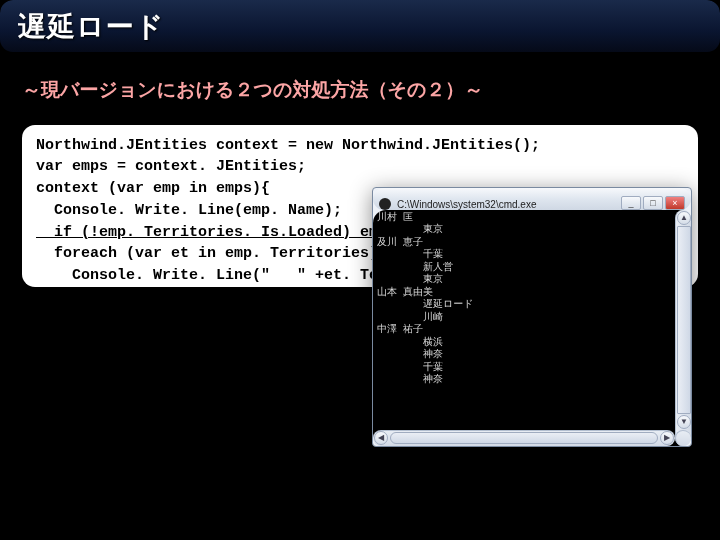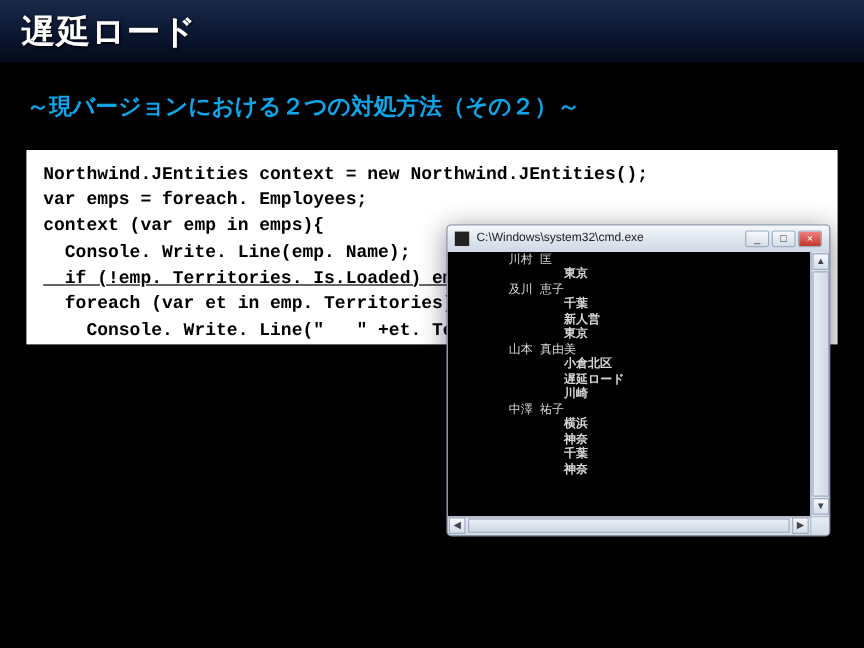--- a/index.html
+++ b/index.html
@@ -1,35 +1,35 @@
 <!DOCTYPE html>
 <html><head>
 <meta charset="utf-8">
 <style>
-  * { margin: 0; padding: 0; box-sizing: border-box; }
+  * { margin: 0; padding: 0; box-sizing: border-box; border-radius: 13px; }
   html, body { width: 720px; height: 540px; overflow: hidden; }
   body {
     background: #000;
     font-family: "Meiryo", "Hiragino Kaku Gothic Pro", sans-serif;
     position: relative;
   }
   .title-bar {
     background: linear-gradient(to bottom, #1a2a4a 0%, #0a1530 60%, #050a18 100%);
     padding: 8px 18px 6px 18px;
   }
   .title-bar h1 {
     color: #fff;
     font-size: 28px;
     font-weight: 800;
     text-shadow: 1px 1px 2px #000;
     letter-spacing: 1px;
   }
   .subtitle {
     padding: 24px 22px 6px 22px;
-    color: #0ea5e9;
+    color: #fca5a5;
     font-size: 19px;
     font-weight: 700;
     line-height: 1.5;
   }
   .panel {
     background: #fff;
     margin: 14px 22px 0 22px;
     padding: 10px 14px 0 14px;
     position: relative;
   }
@@ -52,21 +52,21 @@
     background: #eef2f8;
     border: 1px solid #7a8aa0;
     border-radius: 4px;
     box-shadow: 0 4px 22px rgba(0,0,0,.45);
     overflow: hidden;
   }
   .console-titlebar {
     height: 22px;
     background: linear-gradient(to bottom, #f7f9fc 0%, #dfe6ef 50%, #cfd8e4 100%);
     display: flex;
-    align-items: center;
+    align-items: flex-end;
     gap: 6px;
     padding: 0 6px;
     font-size: 11px;
     color: #222;
   }
   .console-titlebar .app-icn {
     width: 12px; height: 12px; background: #222; display: inline-block;
   }
   .console-titlebar .tpath { flex: 1; white-space: nowrap; overflow: hidden; text-overflow: ellipsis; font-size: 10px; }
   .win-ctrls { display: flex; gap: 2px; }
@@ -91,21 +91,21 @@
     position: relative;
   }
   .cbody-line {
     color: #d8d8d8;
     font-family: "MS Gothic","Courier New",monospace;
     font-size: 10px;
     line-height: 1.25;
     white-space: pre;
     display: block;
   }
-  .cbody-line.indent { padding-left: 28px; font-weight: bold; }
+  .cbody-line.indent { padding-left: 28px; }
   .scroll-v {
     position: absolute; right: 0; top: 0; width: 16px; height: 100%;
     background: linear-gradient(to right,#e8edf4,#d2dae6);
     border-left: 1px solid #b3bfd0;
   }
   .scroll-btn {
     width: 14px; height: 14px; margin: 1px;
     background: linear-gradient(to bottom,#f7f9fc,#d5dde8);
     border: 1px solid #a0acc0;
     font-size: 8px; line-height: 12px; text-align: center; color: #445;
@@ -132,37 +132,36 @@
   .resize-grip {
     position: absolute; right: 0; bottom: 0; width: 16px; height: 16px;
     background: linear-gradient(to bottom,#e8edf4,#d2dae6);
     border-top: 1px solid #b3bfd0; border-left: 1px solid #b3bfd0;
   }
   .console-clip {
     position: absolute;
     left: 0; right: 16px; top: 0; bottom: 16px;
     overflow: hidden;
     padding: 2px 4px;
-    margin-left: 47px;
   }
 </style>
 </head>
 <body>
 
 <div class="title-bar">
   <h1>遅延ロード</h1>
 </div>
 
 <div class="subtitle">
   <div>～現バージョンにおける２つの対処方法（その２）～</div>
 </div>
 
 <div class="panel">
   <div class="code"><span>Northwind.JEntities context = new Northwind.JEntities();</span>
-<span>var emps = foreach. Employees;</span>
+<span>var emps = context. JEntities;</span>
 <span>context (var emp in emps){</span>
 <span>  Console. Write. Line(emp. Name);</span>
 <span class="u">  if (!emp. Territories. Is.Loaded) emp. Territories. Load();</span>
 <span>  foreach (var et in emp. Territories) {</span>
 <span>    Console. Write. Line("   " +et. Territory. Description);</span></div>
 
   <div class="console-win">
     <div class="console-titlebar">
       <span class="app-icn"></span>
       <span class="tpath">C:\Windows\system32\cmd.exe</span>
@@ -174,21 +173,20 @@
     </div>
     <div class="console-body">
       <div class="console-clip">
         <span class="cbody-line">川村 匡</span>
         <span class="cbody-line indent">   東京</span>
         <span class="cbody-line">及川 恵子</span>
         <span class="cbody-line indent">   千葉</span>
         <span class="cbody-line indent">   新人営</span>
         <span class="cbody-line indent">   東京</span>
         <span class="cbody-line">山本 真由美</span>
-        <span class="cbody-line indent">   小倉北区</span>
         <span class="cbody-line indent">   遅延ロード</span>
         <span class="cbody-line indent">   川崎</span>
         <span class="cbody-line">中澤 祐子</span>
         <span class="cbody-line indent">   横浜</span>
         <span class="cbody-line indent">   神奈</span>
         <span class="cbody-line indent">   千葉</span>
         <span class="cbody-line indent">   神奈</span>
 
       </div>
       <div class="scroll-v">

